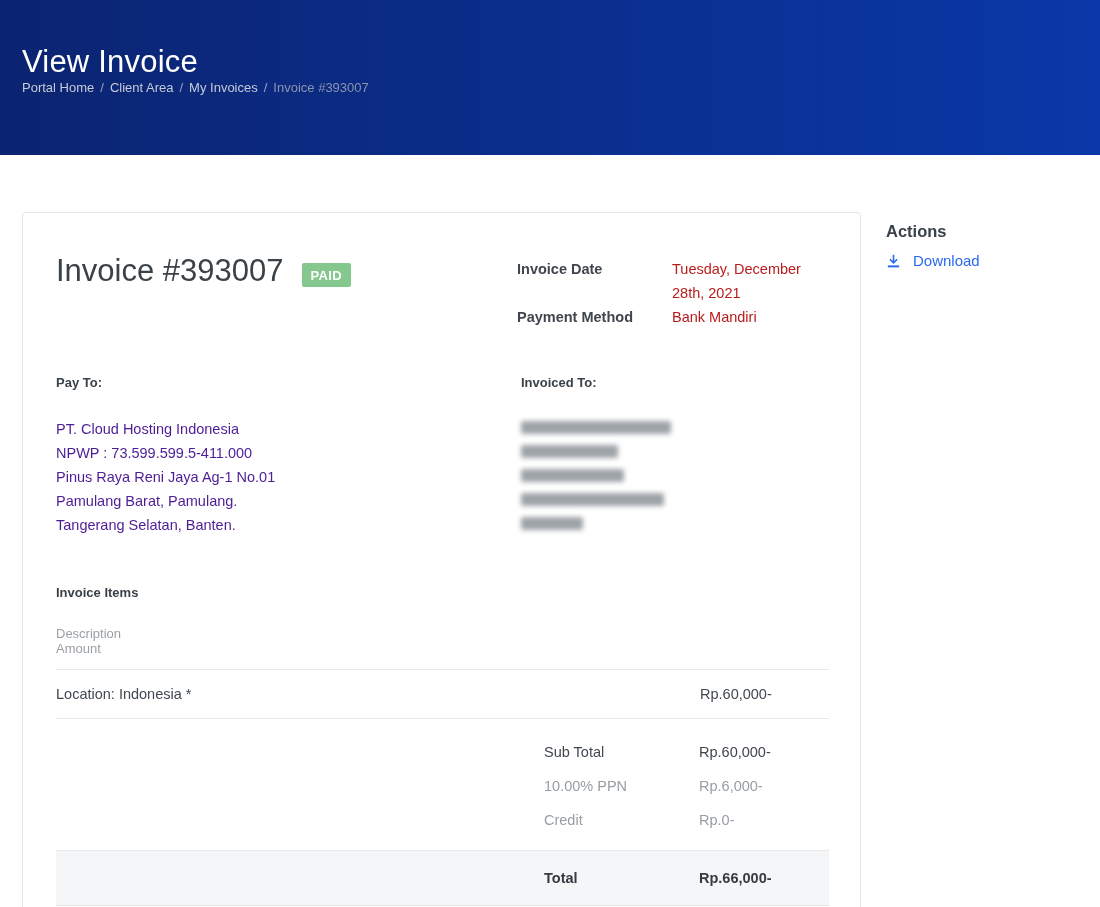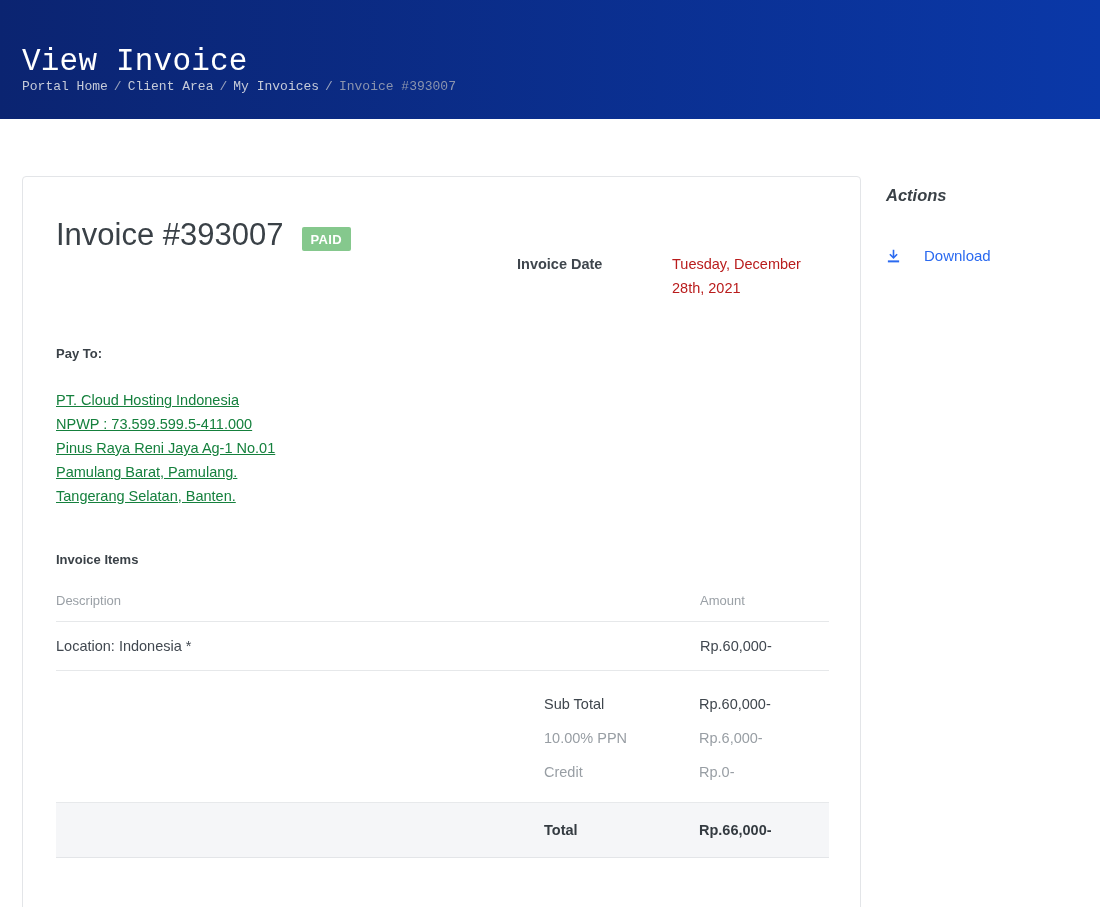--- a/index.html
+++ b/index.html
@@ -5,24 +5,23 @@
   * { box-sizing: border-box; margin: 0; padding: 0; }
   html, body { width: 1100px; height: 907px; overflow: hidden; }
   body {
     font-family: "Liberation Sans", sans-serif;
     background: #ffffff;
     color: #3a4147;
   }
 
   
   .hero {
-    height: 119px;
+    height: 155px;
     background: linear-gradient(90deg, #0b2471 0%, #0a38a8 100%);
     padding: 0 22px;
-    font-family: Liberation Mono, monospace;
   }
   .hero h1 {
     padding-top: 44px;
     font-size: 31px;
     font-weight: 400;
     color: #ffffff;
     letter-spacing: .2px;
   }
   .breadcrumb {
     font-size: 13px;
@@ -51,30 +50,30 @@
     margin: 10px 0 0 18px;
     background: #85c88d;
     color: #fff;
     font-size: 13px;
     font-weight: bold;
     letter-spacing: .3px;
     padding: 5px 9px 4px;
     border-radius: 2px;
   }
   .meta { margin-left: auto; width: 312px; padding-top: 4px; font-size: 14.5px; }
-  .meta-row { display: flex; margin-top: 31px; }
+  .meta-row { display: flex; }
   .meta-label { width: 155px; font-weight: bold; color: #3f464d; line-height: 24px; }
   .meta-value { flex: 1; color: #b91c1c; line-height: 24px; }
 
   
   .addresses { display: flex; margin-top: 46px; }
   .pay-to { width: 465px; }
   .sec-h { font-size: 13px; font-weight: bold; color: #3a4147; }
   .addr-lines { margin-top: 27px; }
-  .addr-line { font-size: 14.5px; color: #15803d; line-height: 24px; text-decoration: underline; }
+  .addr-line { font-size: 14.5px; color: #4c1d95; line-height: 24px; }
   .invoiced-to { flex: 1; }
   .redacted { margin-top: 31px; }
   .redacted-line {
     height: 13px;
     background: #9ea3a9;
     border-radius: 2px;
     filter: blur(2.5px);
     margin-bottom: 11px;
   }
   .redacted-line:nth-child(1) { width: 150px; }
@@ -85,20 +84,21 @@
 
   
   .items { margin-top: 44px; }
   .thead {
     display: flex;
     margin-top: 26px;
     font-size: 13px;
     color: #9aa0a6;
     padding-bottom: 13px;
     border-bottom: 1px solid #e6e8ea;
+    flex-direction: column;
   }
   .c-desc { flex: 1; }
   .c-amt { width: 129px; }
   .trow {
     display: flex;
     align-items: center;
     padding: 12px 0;
     border-bottom: 1px solid #e6e8ea;
     font-size: 14.5px;
     color: #414850;
@@ -120,30 +120,29 @@
     border-bottom: 1px solid #e3e5e8;
     padding: 19px 0;
     display: flex;
     font-size: 14.5px;
     font-weight: bold;
     color: #343b41;
     line-height: 16px;
   }
 
   
-  .side .sec-h { font-size: 16.5px; font-style: italic; }
+  .side .sec-h { font-size: 16.5px; }
   .download-link {
-    margin-top: 42px;
+    margin-top: 11px;
     display: inline-flex;
     align-items: center;
     color: #2b6af0;
     font-size: 15px;
     cursor: pointer;
     text-decoration: none;
-    gap: 11px;
   }
   .download-link svg { margin-right: 12px; display: block; }
 </style>
 </head>
 <body>
 
 <div class="hero">
   <h1>View Invoice</h1>
   <div class="breadcrumb">
     <span class="crumb">Portal Home</span><span class="sep">/</span><span class="crumb">Client Area</span><span class="sep">/</span><span class="crumb">My Invoices</span><span class="sep">/</span><span class="crumb current">Invoice #393007</span>
@@ -154,33 +153,47 @@
 
   <div class="card">
 
     <div class="inv-head">
       <div class="inv-title">Invoice #393007</div>
       <div class="badge">PAID</div>
       <div class="meta">
         <div class="meta-row">
           <div class="meta-label">Invoice Date</div>
           <div class="meta-value">Tuesday, December 28th, 2021</div>
+        </div>
+        <div class="meta-row">
+          <div class="meta-label">Payment Method</div>
+          <div class="meta-value">Bank Mandiri</div>
         </div>
       </div>
     </div>
 
     <div class="addresses">
       <div class="pay-to">
         <div class="sec-h">Pay To:</div>
         <div class="addr-lines">
           <div class="addr-line">PT. Cloud Hosting Indonesia</div>
           <div class="addr-line">NPWP : 73.599.599.5-411.000</div>
           <div class="addr-line">Pinus Raya Reni Jaya Ag-1 No.01</div>
           <div class="addr-line">Pamulang Barat, Pamulang.</div>
           <div class="addr-line">Tangerang Selatan, Banten.</div>
+        </div>
+      </div>
+      <div class="invoiced-to">
+        <div class="sec-h">Invoiced To:</div>
+        <div class="redacted">
+          <div class="redacted-line"></div>
+          <div class="redacted-line"></div>
+          <div class="redacted-line"></div>
+          <div class="redacted-line"></div>
+          <div class="redacted-line"></div>
         </div>
       </div>
     </div>
 
     <div class="items">
       <div class="sec-h">Invoice Items</div>
 
       <div class="thead">
         <div class="c-desc">Description</div>
         <div class="c-amt">Amount</div>

